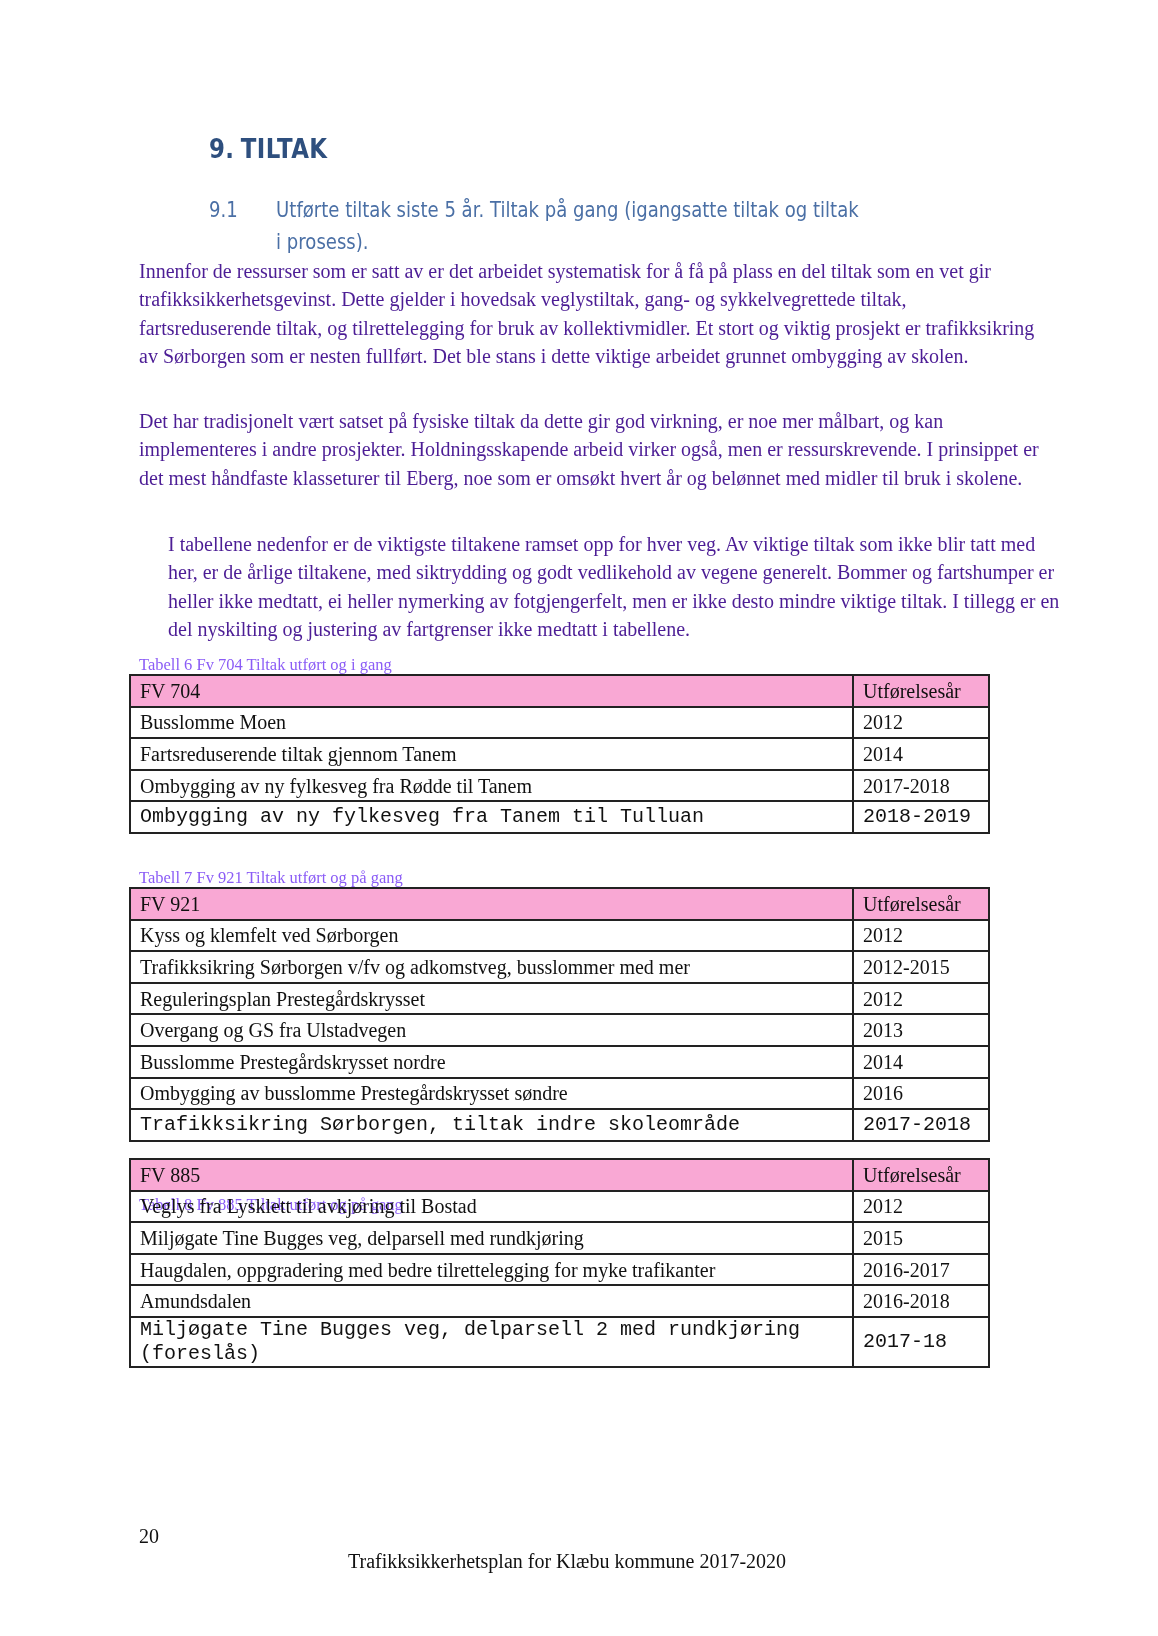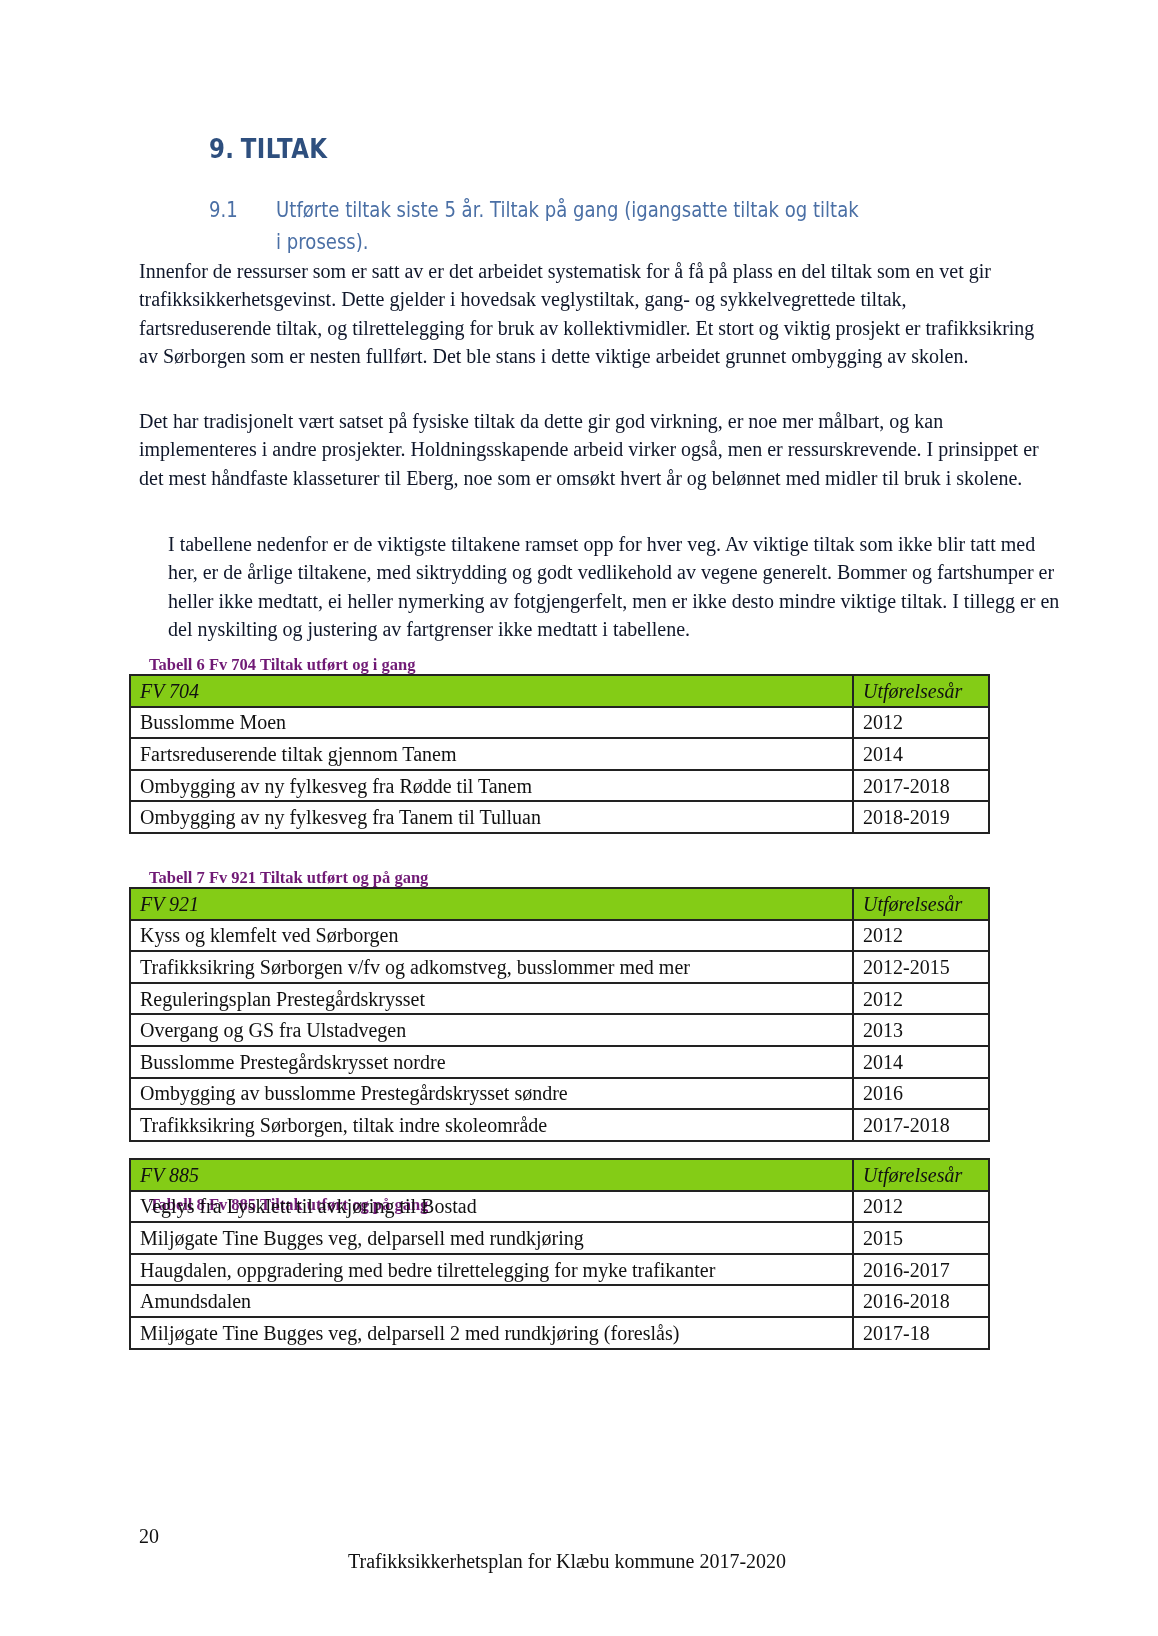--- a/index.html
+++ b/index.html
@@ -8,38 +8,38 @@
     .page { position: absolute; left: 0; top: 0; width: 1158px; height: 1244px; }
 
     .h1 { position: absolute; left: 209px; top: 134px; font-family: "DejaVu Sans", "Liberation Sans", sans-serif;
           font-weight: bold; font-size: 26px; color: #2e4f7e; letter-spacing: 0.5px; transform: scaleX(0.88); transform-origin: left top; }
     .h1 .num { display: inline-block; width: 36px; }
     .h2 { position: absolute; left: 209px; top: 194px; width: 760px; font-family: "DejaVu Sans", "Liberation Sans", sans-serif;
           font-size: 21px; color: #4a6fa5; line-height: 32px; transform: scaleX(0.86); transform-origin: left top; }
     .h2 .num { position: absolute; left: 0; top: 0; }
     .h2 .txt { display: block; margin-left: 78px; }
 
-    .para { position: absolute; left: 139px; width: 900px; font-size: 20px; line-height: 28.3px; color: #0f172a; }
+    .para { position: absolute; left: 139px; width: 900px; font-size: 20px; line-height: 28.3px; color: #4c1d95; }
     .p1 { top: 257px; }
     .p2 { top: 407px; }
     .p3 { top: 530px; margin-left: 29px; }
 
-    .caption { position: absolute; left: 139px; font-weight: bold; font-size: 16.5px; color: #701a75; margin-left: 10px; }
+    .caption { position: absolute; left: 139px; font-weight: normal; font-size: 16.5px; color: #8b5cf6; }
     .cap6 { top: 655px; }
     .cap7 { top: 868px; }
     .cap8 { top: 1195px; }
 
     table.tbl { position: absolute; left: 129px; width: 861px; border-collapse: collapse; font-size: 20px; }
     .tbl6 { top: 674px; }
     .tbl7 { top: 887px; }
     .tbl8 { top: 1158px; }
     table.tbl td { border: 2px solid #222; height: 29.6px; padding: 0 9px; vertical-align: middle; line-height: 24px; }
     table.tbl td.c2 { width: 116px; }
-    table.tbl tr.hdr td { background: #84cc16; font-style: italic; }
-    table.tbl tr.last td { border-bottom-width: 2px; }
+    table.tbl tr.hdr td { background: #f9a8d4; }
+    table.tbl tr.last td { border-bottom-width: 2px; font-family: Liberation Mono, monospace; }
 
     .page-num { position: absolute; left: 139px; top: 1525px; font-size: 20px; }
     .footer { position: absolute; left: 348px; top: 1550px; font-size: 20px; }
   </style>
 </head>
 <body>
 
 <div class="page">
 
   <div class="h1">

